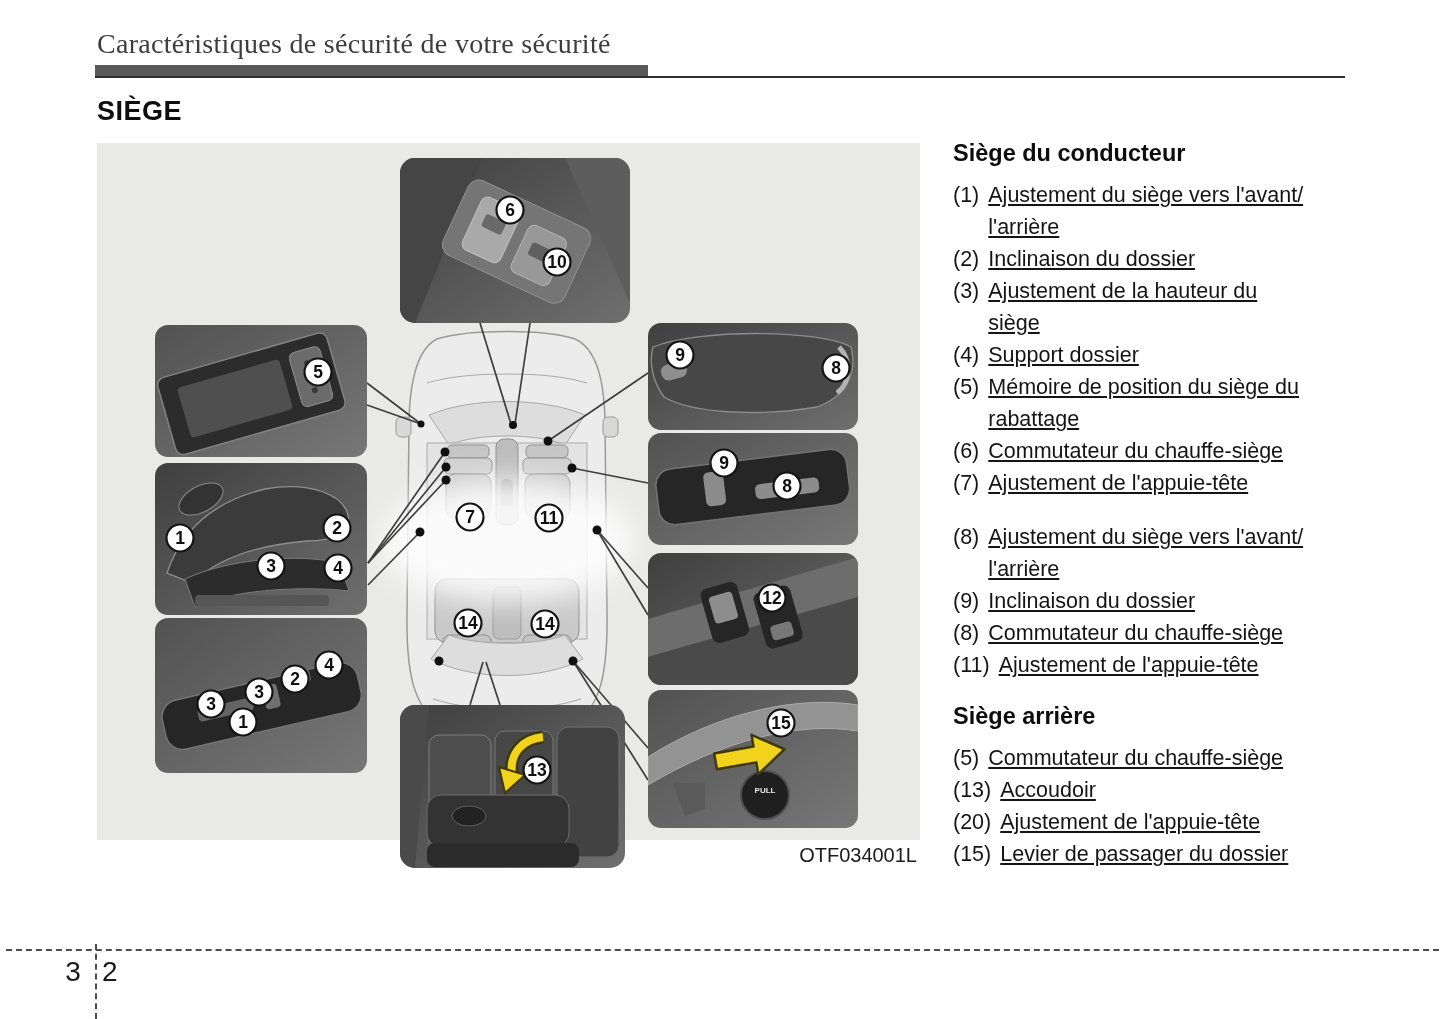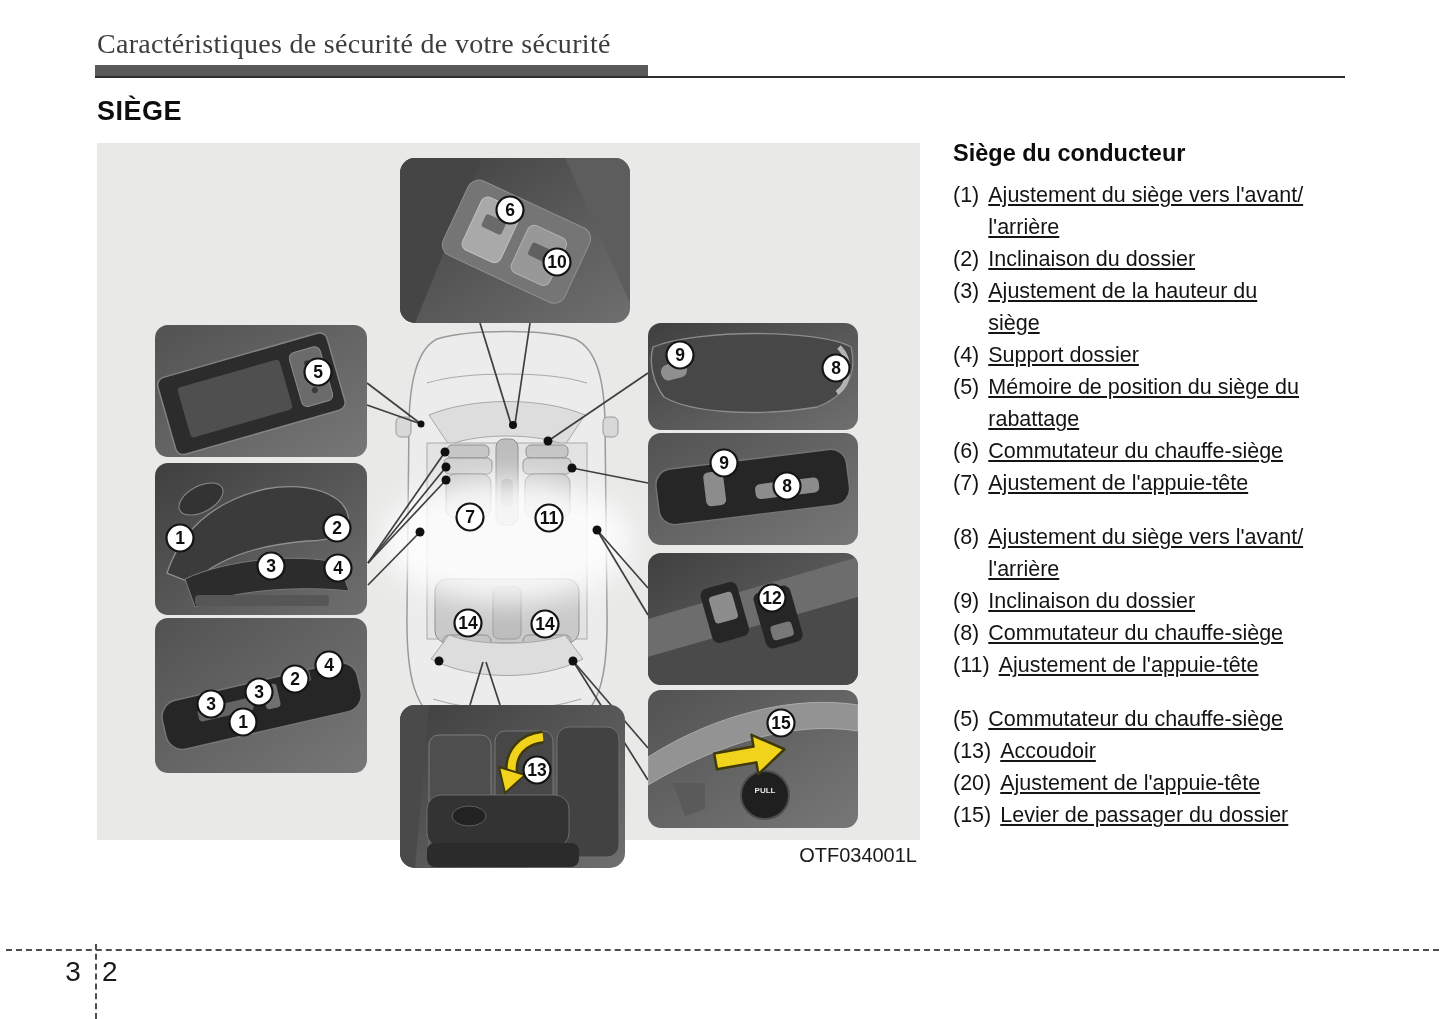--- a/index.html
+++ b/index.html
@@ -429,20 +429,21 @@
         <span class="num">(8)</span>
         <span class="txt">Commutateur du chauffe-siège</span>
       </div>
     <div class="item">
         <span class="num">(11)</span>
         <span class="txt">Ajustement de l'appuie-tête</span>
       </div>
   </div>
 
   <div class="sec-block">
+    <h3 class="sec-heading">Siège arrière</h3>
     <div class="item">
         <span class="num">(5)</span>
         <span class="txt">Commutateur du chauffe-siège</span>
       </div>
     <div class="item">
         <span class="num">(13)</span>
         <span class="txt">Accoudoir</span>
       </div>
     <div class="item">
         <span class="num">(20)</span>

